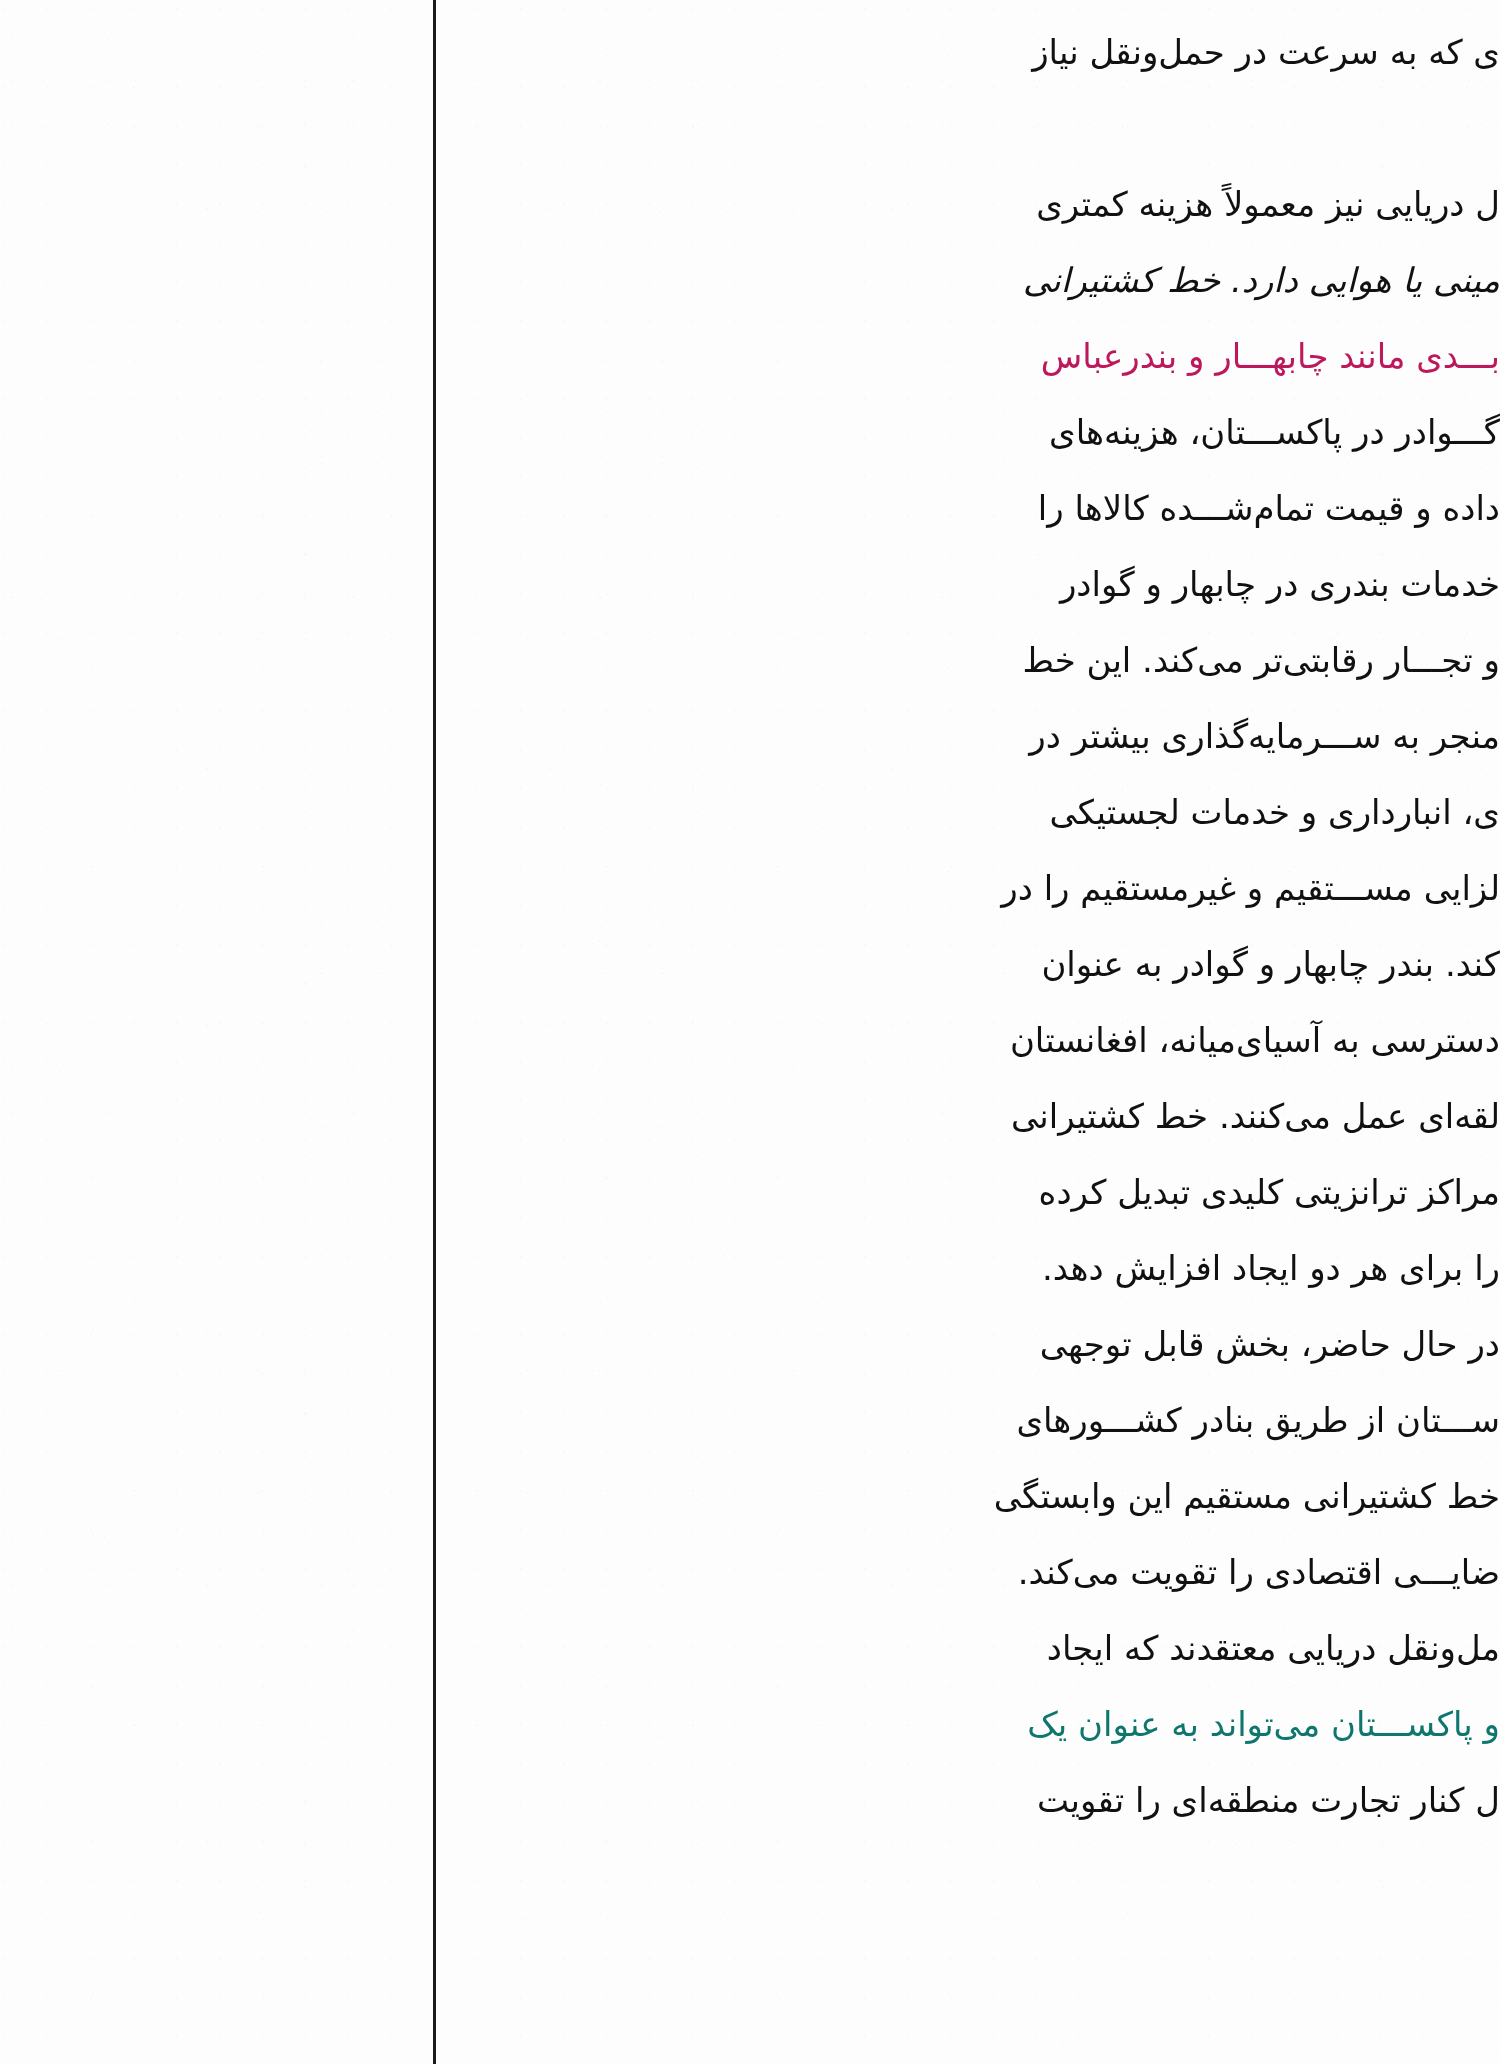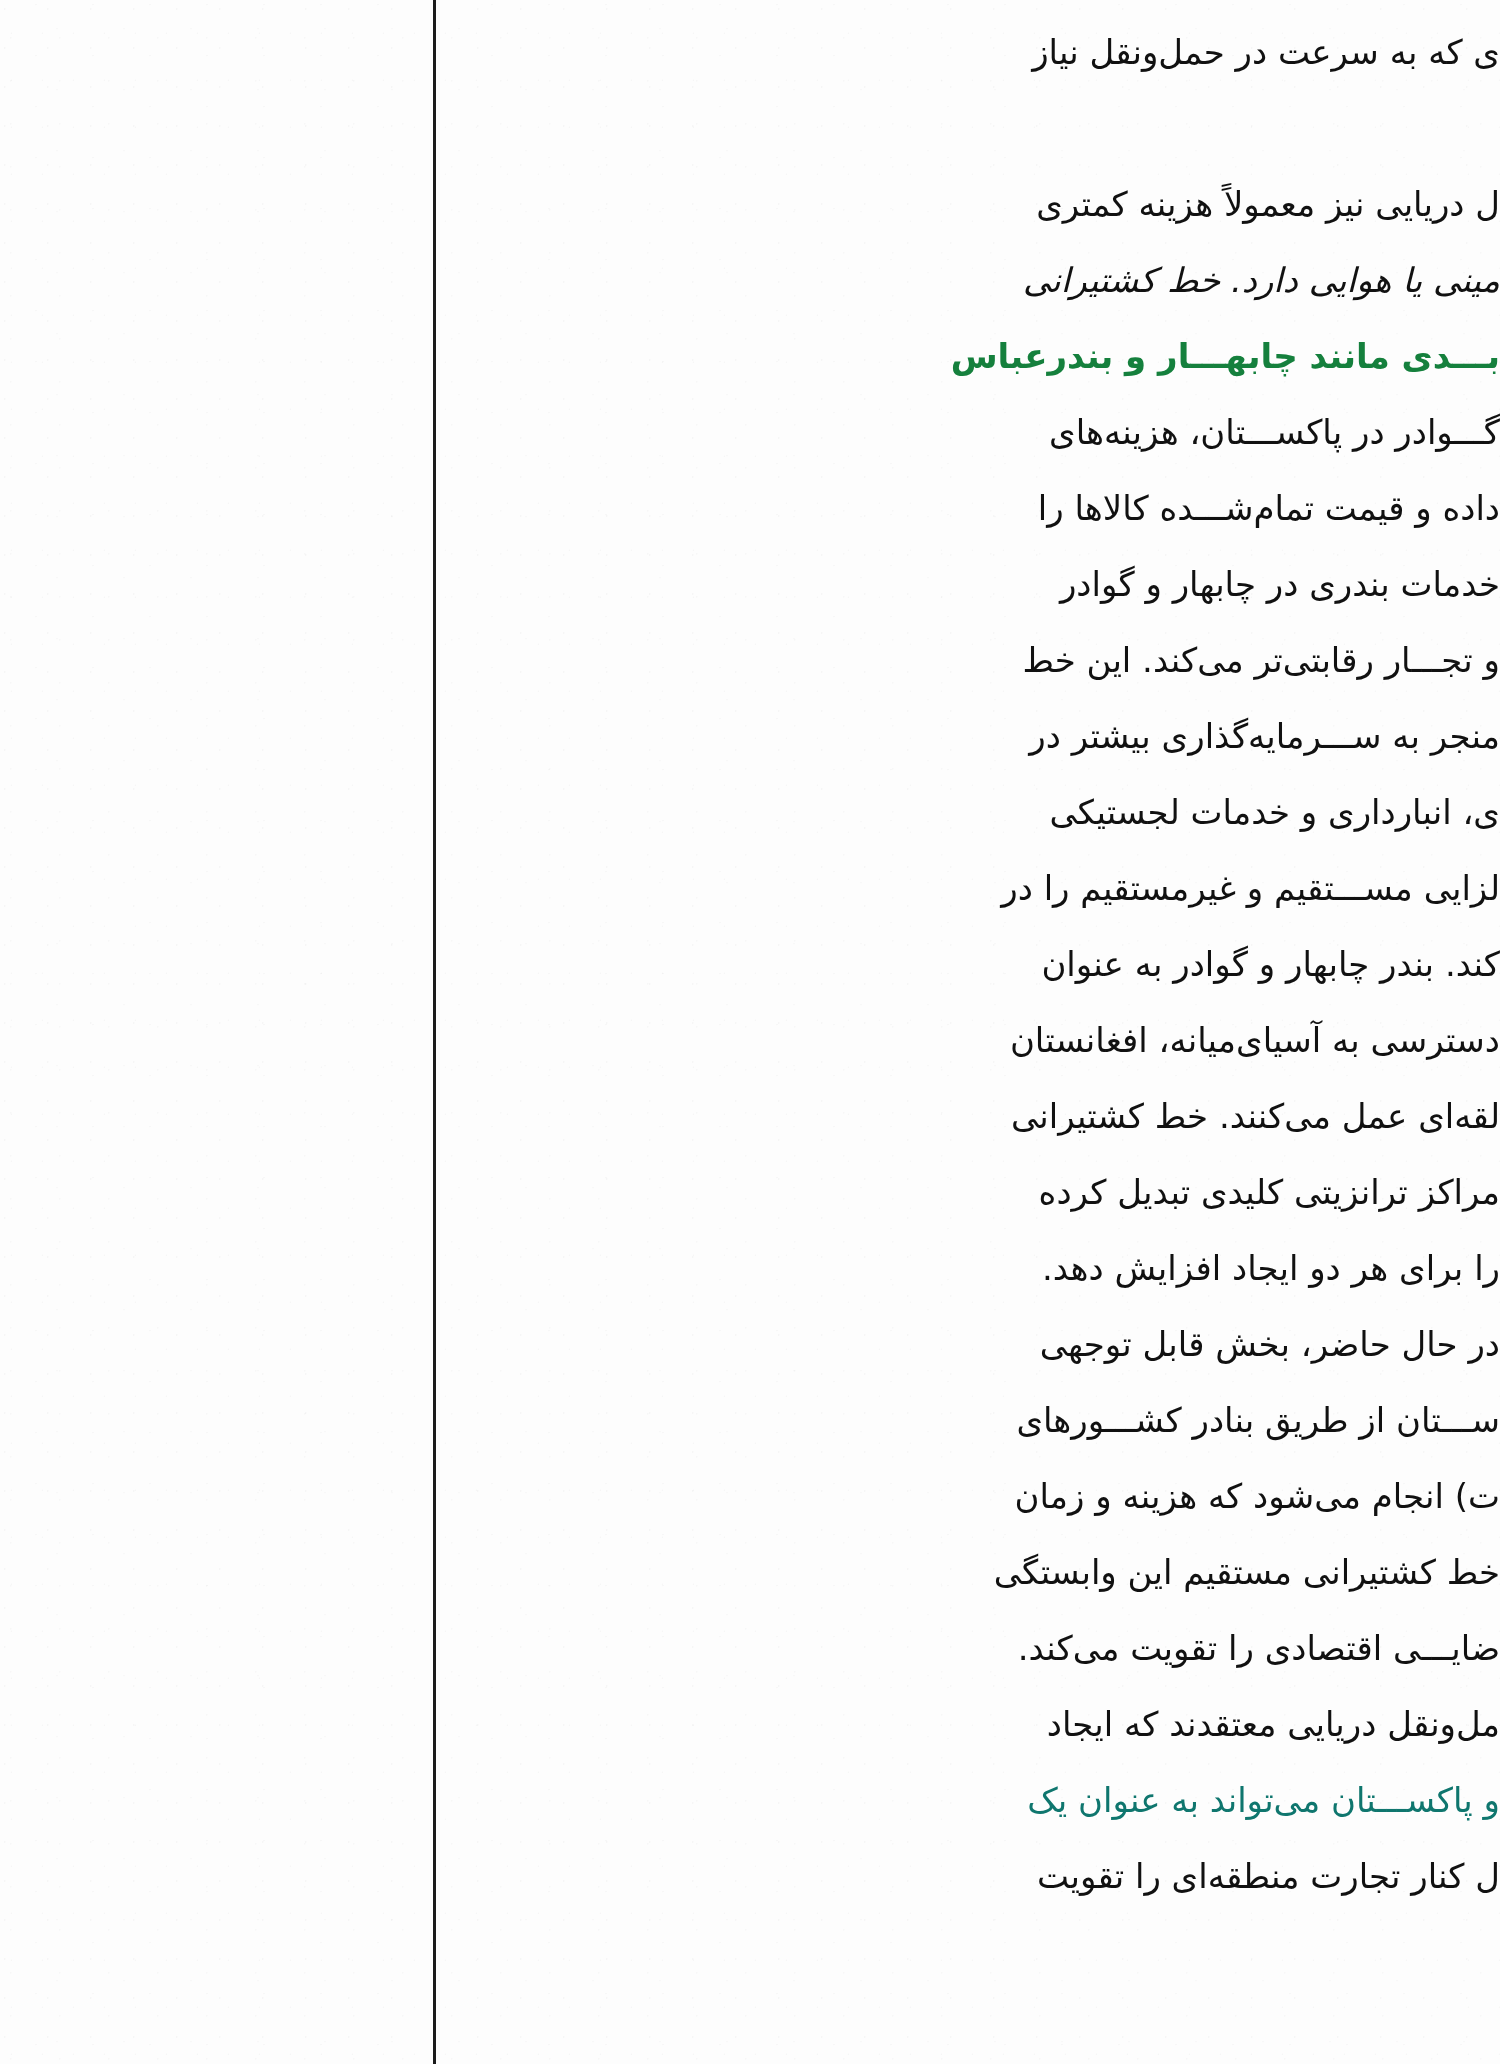--- a/index.html
+++ b/index.html
@@ -174,36 +174,35 @@
   <div class="column" id="column-right">
     <div class="col-inner" id="right-inner" style="top:-62px;">
 
       <div class="body-line" style="color: rgb(17, 17, 17);">ین را از نیاز، ارض، ابر</div>
       <div class="body-line" style="color: rgb(17, 17, 17);">ی که به سرعت در حمل‌ونقل نیاز</div>
 
       <div class="para-gap"></div>
 
       <div class="body-line" style="color: rgb(17, 17, 17);">ل دریایی نیز معمولاً هزینه کمتری</div>
       <div class="body-line" style="color: rgb(17, 17, 17); font-style: italic;">مینی یا هوایی دارد. خط کشتیرانی</div>
-      <div class="body-line" style="color: #15803d; font-weight: bold;">بـــدی مانند چابهـــار و بندرعباس</div>
+      <div class="body-line" style="color: #be185d;">بـــدی مانند چابهـــار و بندرعباس</div>
       <div class="body-line" style="color: rgb(17, 17, 17);">گـــوادر در پاکســـتان، هزینه‌های</div>
       <div class="body-line" style="color: rgb(17, 17, 17);">داده و قیمت تمام‌شـــده کالاها را</div>
       <div class="body-line" style="color: rgb(17, 17, 17);">خدمات بندری در چابهار و گوادر</div>
       <div class="body-line" style="color: rgb(17, 17, 17);">و تجـــار رقابتی‌تر می‌کند. این خط</div>
       <div class="body-line" style="color: rgb(17, 17, 17);">منجر به ســـرمایه‌گذاری بیشتر در</div>
       <div class="body-line" style="color: rgb(17, 17, 17);">ی، انبارداری و خدمات لجستیکی</div>
       <div class="body-line" style="color: rgb(17, 17, 17);">لزایی مســـتقیم و غیرمستقیم را در</div>
       <div class="body-line" style="color: rgb(17, 17, 17);">کند. بندر چابهار و گوادر به عنوان</div>
       <div class="body-line" style="color: rgb(17, 17, 17);">دسترسی به آسیای‌میانه، افغانستان</div>
       <div class="body-line" style="color: rgb(17, 17, 17);">لقه‌ای عمل می‌کنند. خط کشتیرانی</div>
       <div class="body-line" style="color: rgb(17, 17, 17);">مراکز ترانزیتی کلیدی تبدیل کرده</div>
       <div class="body-line" style="color: rgb(17, 17, 17);">را برای هر دو ایجاد افزایش دهد.</div>
       <div class="body-line" style="color: rgb(17, 17, 17);">در حال حاضر، بخش قابل توجهی</div>
       <div class="body-line" style="color: rgb(17, 17, 17);">ســـتان از طریق بنادر کشـــورهای</div>
-      <div class="body-line" style="color: rgb(17, 17, 17);">ت) انجام می‌شود که هزینه و زمان</div>
       <div class="body-line" style="color: rgb(17, 17, 17);">خط کشتیرانی مستقیم این وابستگی</div>
       <div class="body-line" style="color: rgb(17, 17, 17);">ضایـــی اقتصادی را تقویت می‌کند.</div>
       <div class="body-line" style="color: rgb(17, 17, 17);">مل‌ونقل دریایی معتقدند که ایجاد</div>
       <div class="body-line" style="color: #0f766e;">و پاکســـتان می‌تواند به عنوان یک</div>
       <div class="body-line" style="color: rgb(17, 17, 17);">ل کنار تجارت منطقه‌ای را تقویت</div>
     </div>
   </div>
 
 </div>
 

